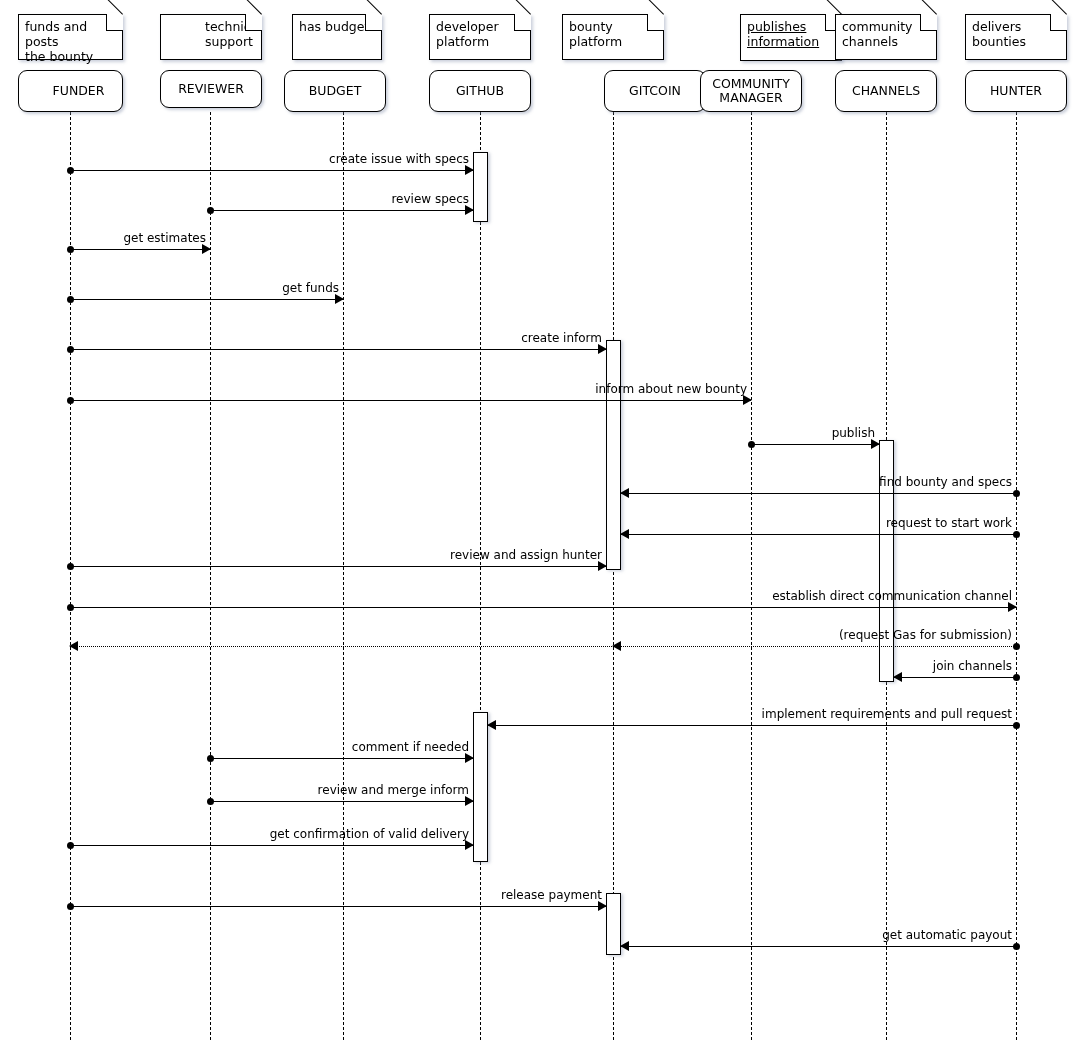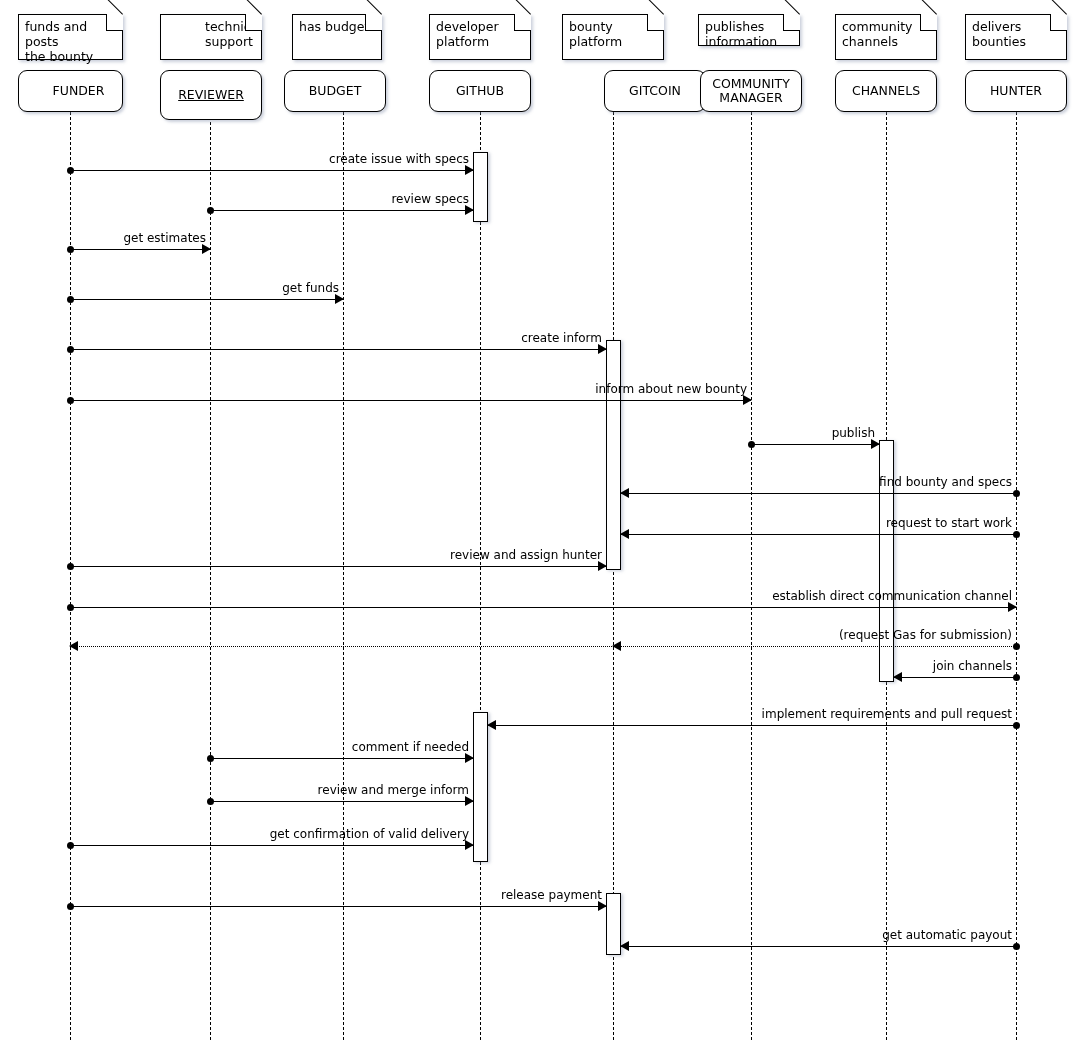--- a/index.html
+++ b/index.html
@@ -255,32 +255,32 @@
   <div id="notes">
       <div class="note" style="left: 18px; top: 14px; width: 105px; height: 46px;"><span>funds and posts
 the bounty</span><span class="fold"></span><span class="foldline"></span></div>
       <div class="note" style="left: 160px; top: 14px; width: 102px; height: 46px; padding-left: 44px;"><span>technical
 support</span><span class="fold"></span><span class="foldline"></span></div>
       <div class="note" style="left: 292px; top: 14px; width: 90px; height: 46px;"><span>has budget</span><span class="fold"></span><span class="foldline"></span></div>
       <div class="note" style="left: 429px; top: 14px; width: 102px; height: 46px;"><span>developer
 platform</span><span class="fold"></span><span class="foldline"></span></div>
       <div class="note" style="left: 562px; top: 14px; width: 102px; height: 46px;"><span>bounty
 platform</span><span class="fold"></span><span class="foldline"></span></div>
-      <div class="note" style="left: 698px; top: 14px; width: 102px; height: 32px;"><span>publishes
+      <div class="note" style="left: 740px; top: 14px; width: 102px; height: 47px; text-decoration: underline;"><span>publishes
 information</span><span class="fold"></span><span class="foldline"></span></div>
       <div class="note" style="left: 835px; top: 14px; width: 102px; height: 46px;"><span>community
 channels</span><span class="fold"></span><span class="foldline"></span></div>
       <div class="note" style="left: 965px; top: 14px; width: 102px; height: 46px;"><span>delivers
 bounties</span><span class="fold"></span><span class="foldline"></span></div>
     </div>
   <div id="actors">
       <div class="actorbox" style="left: 18px; top: 70px; width: 105px; height: 42px;">
         <span style="white-space: pre-line; margin-left: 16px;">FUNDER</span>
       </div>
-      <div class="actorbox" style="left: 160px; top: 70px; width: 102px; height: 50px; text-decoration: underline;">
+      <div class="actorbox" style="left: 160px; top: 70px; width: 102px; height: 38px;">
         <span style="white-space: pre-line;">REVIEWER</span>
       </div>
       <div class="actorbox" style="left: 284px; top: 70px; width: 102px; height: 42px;">
         <span style="white-space: pre-line;">BUDGET</span>
       </div>
       <div class="actorbox" style="left: 429px; top: 70px; width: 102px; height: 42px;">
         <span style="white-space: pre-line;">GITHUB</span>
       </div>
       <div class="actorbox" style="left: 562px; top: 70px; width: 102px; height: 42px; margin-left: 42px;">
         <span style="white-space: pre-line;">GITCOIN</span>

